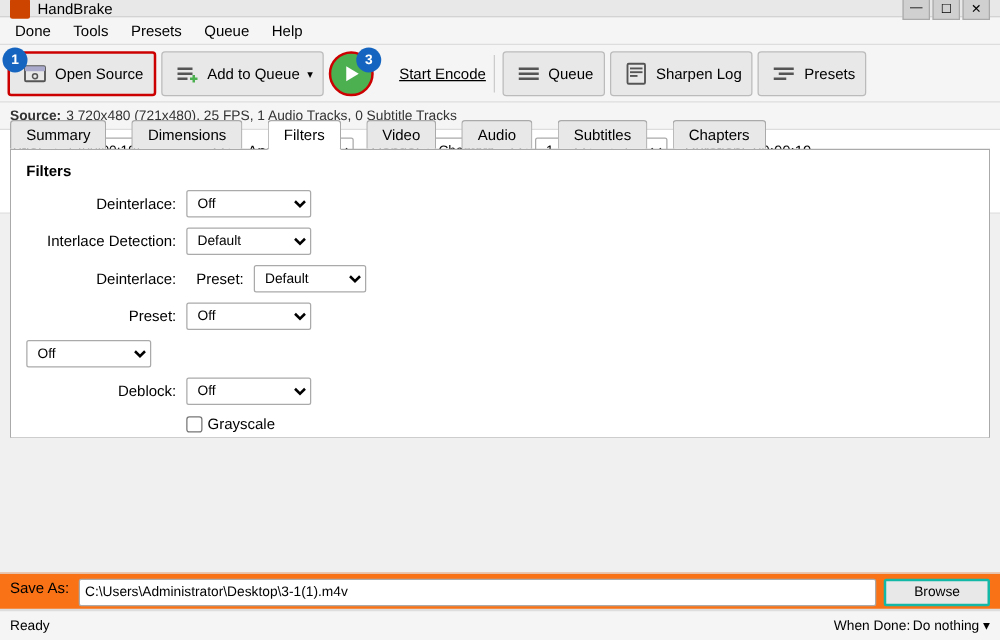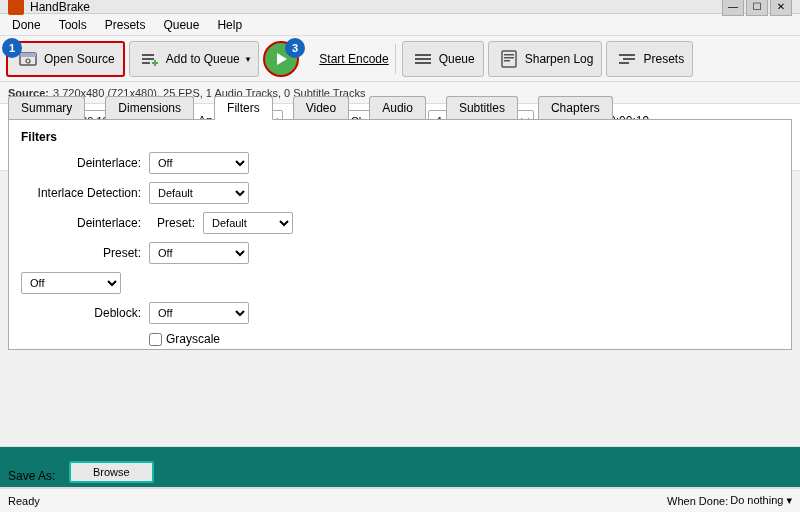--- a/index.html
+++ b/index.html
@@ -49,21 +49,21 @@
     .filter-content { background: white; border: 1px solid #aaa; border-top: none; padding: 10px 12px; height: 230px; overflow-y: auto; }
     .filter-title { font-weight: bold; font-size: 12px; margin-bottom: 8px; }
     .filter-row { display: flex; align-items: center; margin-bottom: 8px; gap: 8px; }
     .filter-label { min-width: 120px; font-size: 12px; text-align: right; }
     .filter-select { height: 22px; font-size: 11px; border: 1px solid #aaa; background: white; padding: 0 4px; border-radius: 2px; min-width: 100px; }
     .filter-preset-label { font-size: 12px; margin-left: 8px; }
     .checkbox-row { display: flex; align-items: center; margin-left: 128px; margin-bottom: 5px; gap: 4px; font-size: 12px; }
     .checkbox-input { width: 13px; height: 13px; }
 
     
-    .save-bar { position: absolute; bottom: 24px; left: 0; right: 0; display: flex; align-items: flex-end; padding: 4px 8px; background: #0f766e; border-top: 1px solid #ddd; border-bottom: 1px solid #ddd; height: 42px; }
+    .save-bar { position: absolute; bottom: 24px; left: 0; right: 0; display: flex; align-items: flex-start; padding: 4px 8px; background: #f97316; border-top: 1px solid #ddd; border-bottom: 1px solid #ddd; height: 30px; }
     .save-label { font-size: 12px; min-width: 55px; }
     .save-input { flex: 1; height: 22px; font-size: 11px; border: 1px solid #aaa; padding: 0 4px; border-radius: 2px; background: white; }
     .browse-btn { height: 22px; font-size: 11px; border: 2px solid #14b8a6; background: #e8e8e8; padding: 0 22px; border-radius: 2px; cursor: pointer; margin-left: 6px; }
     .badge-2 { position: absolute; right: 6px; bottom: 32px; width: 20px; height: 20px; border-radius: 50%; background: #1565c0; color: white; font-size: 11px; font-weight: bold; display: flex; align-items: center; justify-content: center; }
 
     
     .status-bar { position: absolute; bottom: 0; left: 0; right: 0; background: #f5f5f5; border-top: 1px solid #ddd; height: 24px; display: flex; align-items: center; justify-content: space-between; padding: 0 8px; font-size: 11px; }
     .when-done { display: flex; align-items: center; gap: 2px; cursor: pointer; }
 
     .main-content { position: absolute; top: 96px; left: 0; right: 0; bottom: 48px; padding: 0 8px 0 8px; }
@@ -267,20 +267,21 @@
       <span>Grayscale</span>
     </div>
 
   </div>
 </div>
 
 <div class="badge-2">2</div>
 
 <div class="save-bar">
   <span class="save-label">Save As:</span>
+  <input type="text" class="save-input" value="C:\Users\Administrator\Desktop\3-1(1).m4v" style="">
   <button class="browse-btn">Browse</button>
 </div>
 
 <div class="status-bar">
   <span>Ready</span>
   <div class="when-done">
     <span>When Done:</span>
     <span style="cursor:pointer;">Do nothing ▾</span>
   </div>
 </div>

